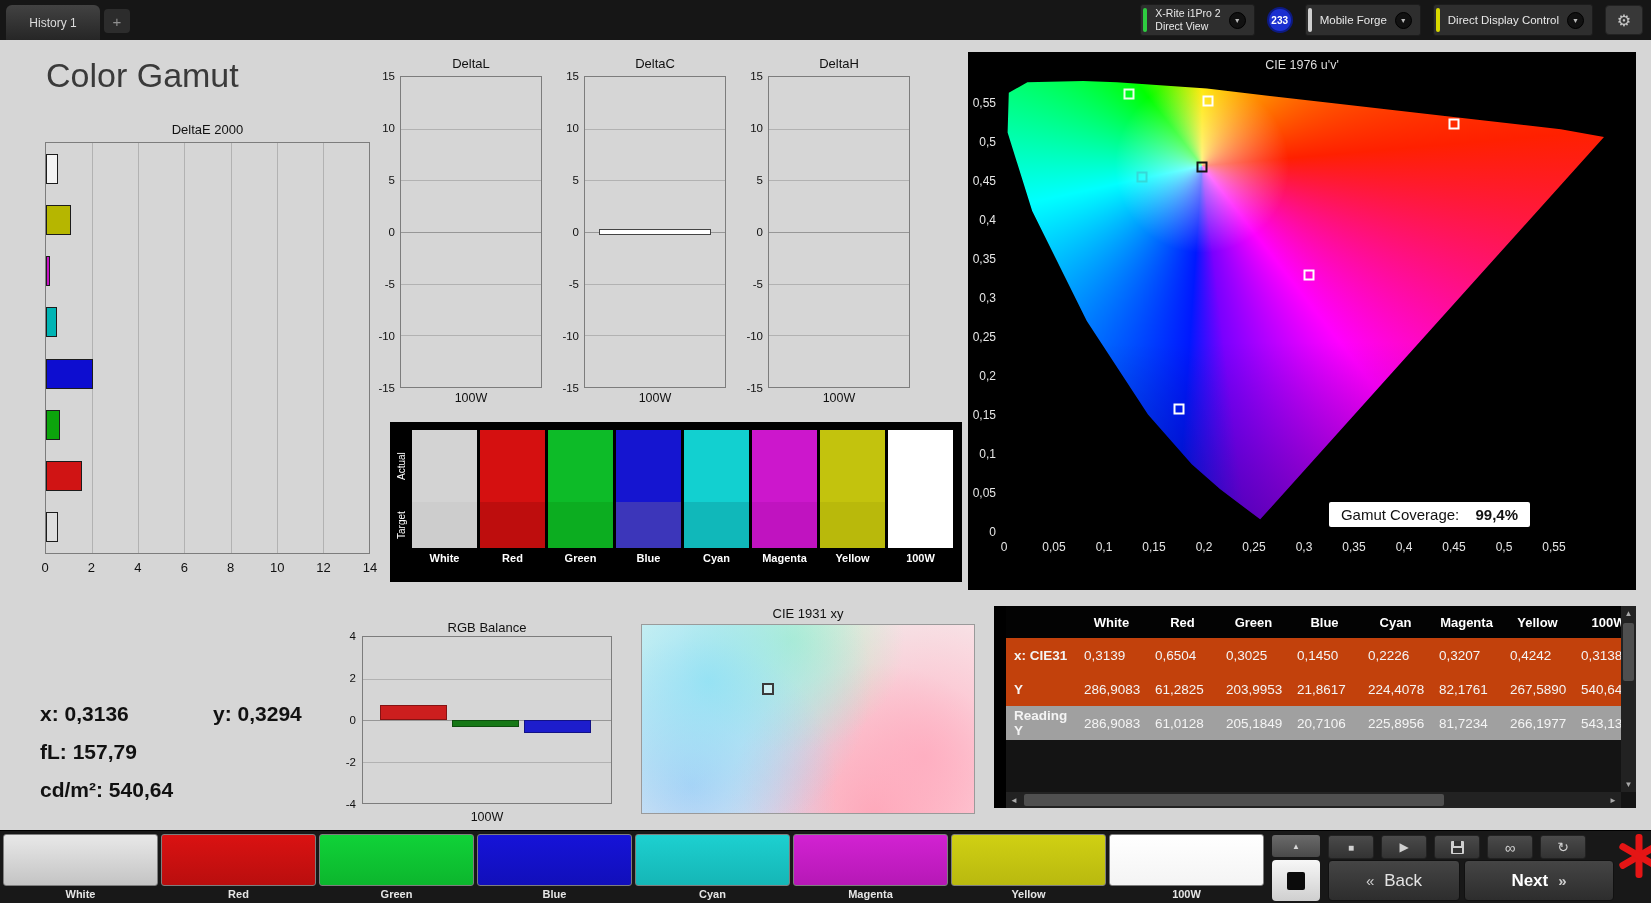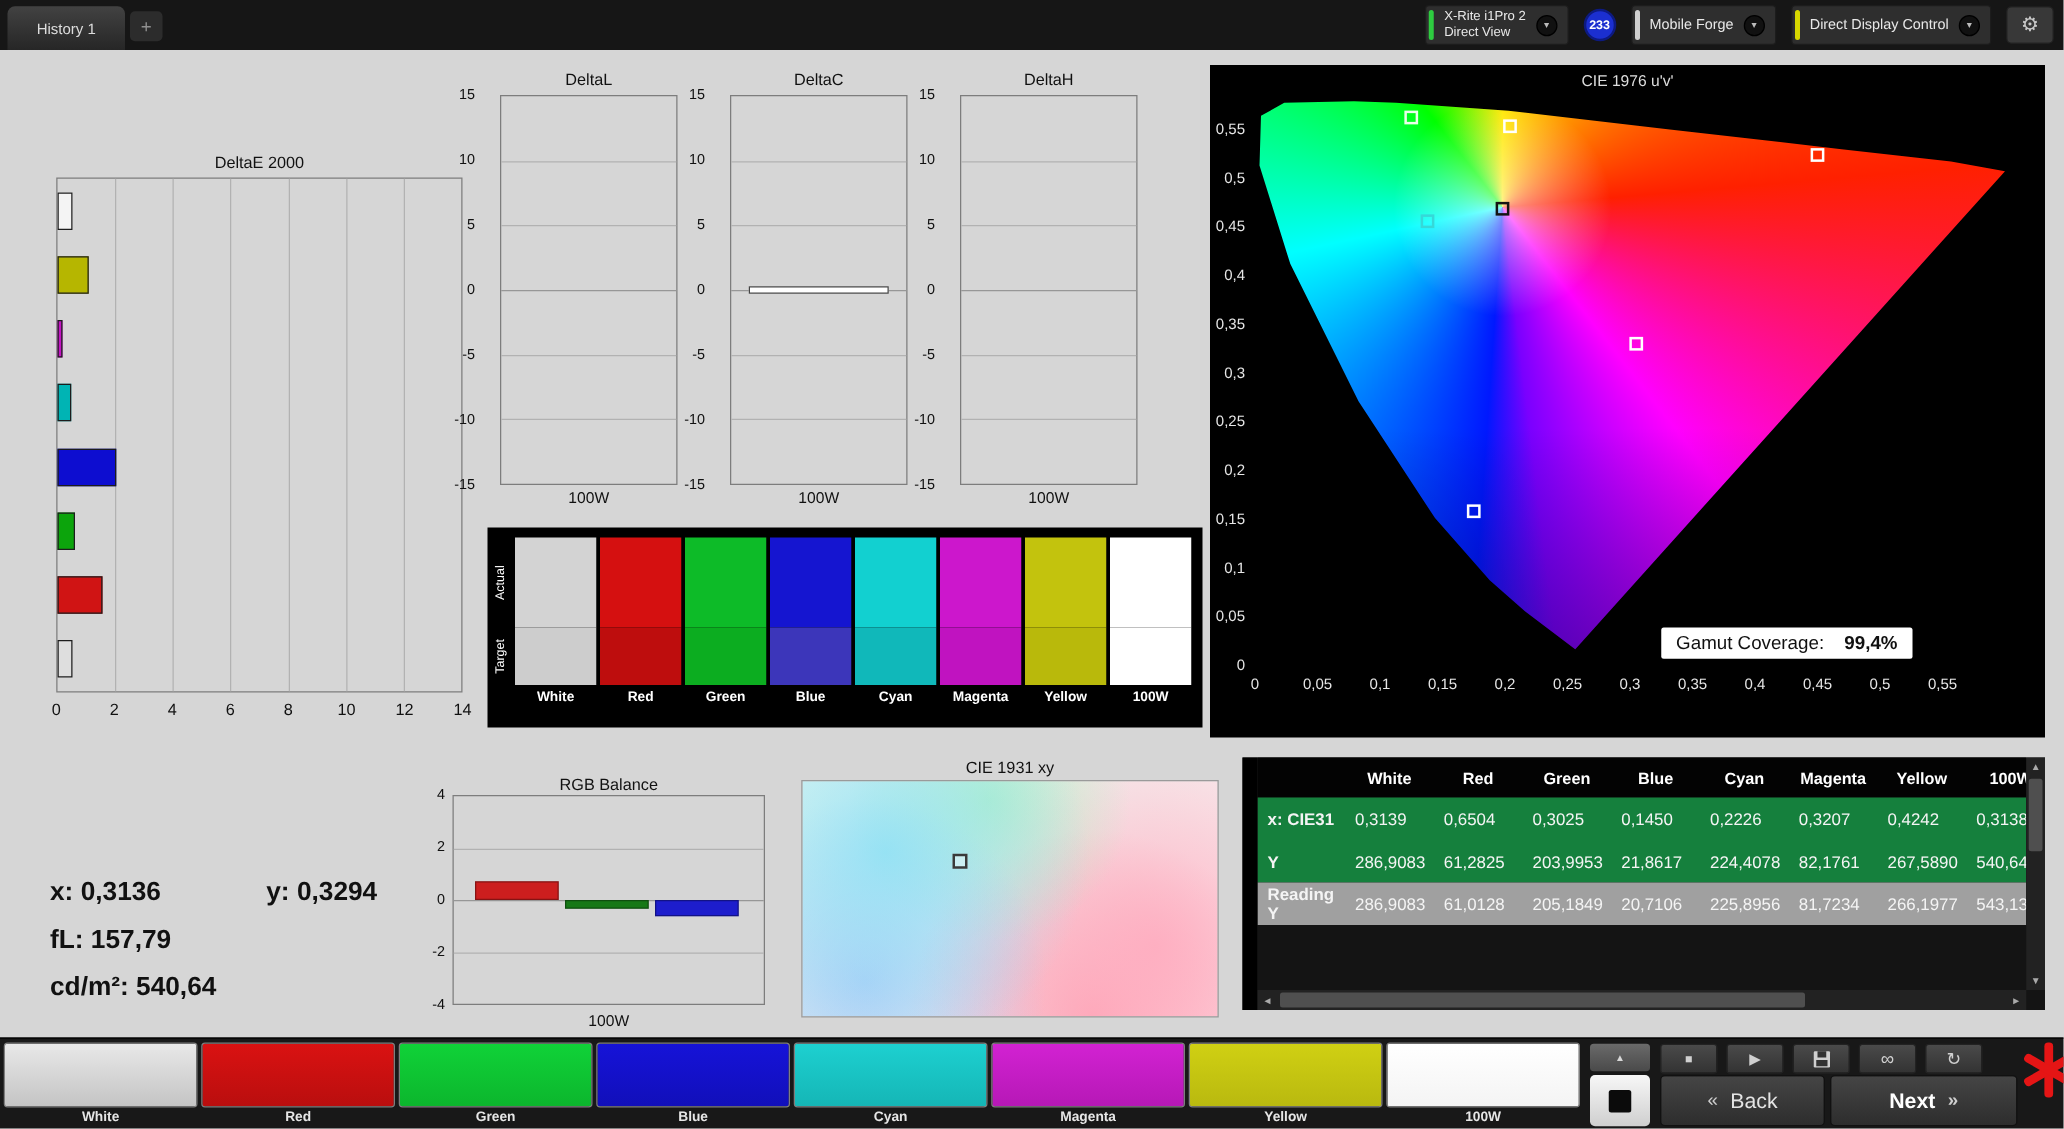--- a/index.html
+++ b/index.html
@@ -40,21 +40,21 @@
 .hgrid{position:absolute;left:0;right:0;height:1px;background:#b2b2b2}
 .hgrid.zero{background:#979797}
 .debar{position:absolute;left:0;height:30px;border:1px solid #1c1c1c}
 .xtick{position:absolute;top:2px;transform:translateX(-50%);font-size:13px;color:#111}
 
 
 .dblock{width:168px}
 .dtitle{padding-left:26px;height:20px;font-size:13px;color:#111;text-align:center}
 .dbody{display:flex;height:312px}
 .dylabels{position:relative;width:26px}
-.dytick{position:absolute;right:20px;transform:translateY(-50%);font-size:11.5px;color:#111}
+.dytick{position:absolute;right:5px;transform:translateY(-50%);font-size:11.5px;color:#111}
 .dplot{position:relative;flex:1;border:1px solid #7d7d7d}
 .zerobar{position:absolute;left:10%;right:10%;height:6px;background:#fff;border:1px solid #444}
 .dxlabel{padding-left:26px;margin-top:3px;font-size:12.5px;color:#111;text-align:center}
 
 
 #swatchstrip{position:absolute;left:390px;top:422px;width:572px;height:160px;background:#000}
 .rotlab{position:absolute;left:0;width:22px;display:flex;align-items:center;justify-content:center;
   writing-mode:vertical-rl;transform:rotate(180deg);color:#fff;font-size:10px}
 #swcols{position:absolute;left:22px;top:8px;display:flex;gap:3px}
 .scol{width:65px}
@@ -101,21 +101,21 @@
 #cie31-marker{position:absolute;width:12px;height:12px;border:2px solid #3a3a3a;background:rgba(255,255,255,.4)}
 
 
 #dtable{position:absolute;left:994px;top:606px;width:642px;height:202px;background:#141414}
 #dtable .gutter{position:absolute;left:0;top:0;bottom:0;width:12px;background:#000}
 #tscroll{position:absolute;left:12px;top:0;right:15px;bottom:16px;overflow:hidden;background:#141414}
 .thead{display:flex;height:32px;background:#030303}
 .th{flex:0 0 71px;display:flex;align-items:center;justify-content:center;
   color:#fff;font-size:13px;font-weight:bold}
 .th.rowhead{flex:0 0 70px}
-.trow{display:flex;height:34px;background:#15803d}
+.trow{display:flex;height:34px;background:#c2410c}
 .trow.alt{background:#a0a0a0}
 .td{flex:0 0 71px;display:flex;align-items:center;padding-left:8px;color:#f4f4f4;font-size:13.5px;overflow:hidden}
 .td.rowhead{flex:0 0 70px;font-weight:bold}
 .vscroll{position:absolute;right:0;top:0;width:15px;height:186px;background:#222}
 .hscroll{position:absolute;left:12px;right:15px;bottom:0;height:16px;background:#222}
 .sarrow{position:absolute;color:#aaa;font-size:8px;display:flex;align-items:center;justify-content:center}
 .vthumb{position:absolute;left:2px;top:17px;width:11px;height:58px;background:#4f4f4f;border-radius:2px}
 .hthumb{position:absolute;left:18px;top:2px;width:420px;height:12px;background:#4f4f4f;border-radius:2px}
 
 
@@ -176,20 +176,21 @@
         <span class="accent" style="background: rgb(216, 216, 0);"></span>
         <span class="w1l">Direct Display Control</span>
         <span class="ddc">▼</span>
       </div>
       <div class="gearbtn">
         <span>⚙</span>
       </div>
     </div>
   </div>
 
+  <div class="abs page-title" style="left:46px;top:56px">Color Gamut</div>
 
   <div class="abs chart-title" style="left:45px;top:122px;width:325px">DeltaE 2000</div>
   <div class="abs plotbox" style="left:45px;top:142px;width:325px;height:412px">
       <div class="vgrid" style="left: 14.2857%;"></div>
       <div class="vgrid" style="left: 28.5714%;"></div>
       <div class="vgrid" style="left: 42.8571%;"></div>
       <div class="vgrid" style="left: 57.1429%;"></div>
       <div class="vgrid" style="left: 71.4286%;"></div>
       <div class="vgrid" style="left: 85.7143%;"></div>
       <div class="debar" style="top: calc(6.25% - 15px); width: 3.57143%; background: rgb(244, 244, 244);"></div>

